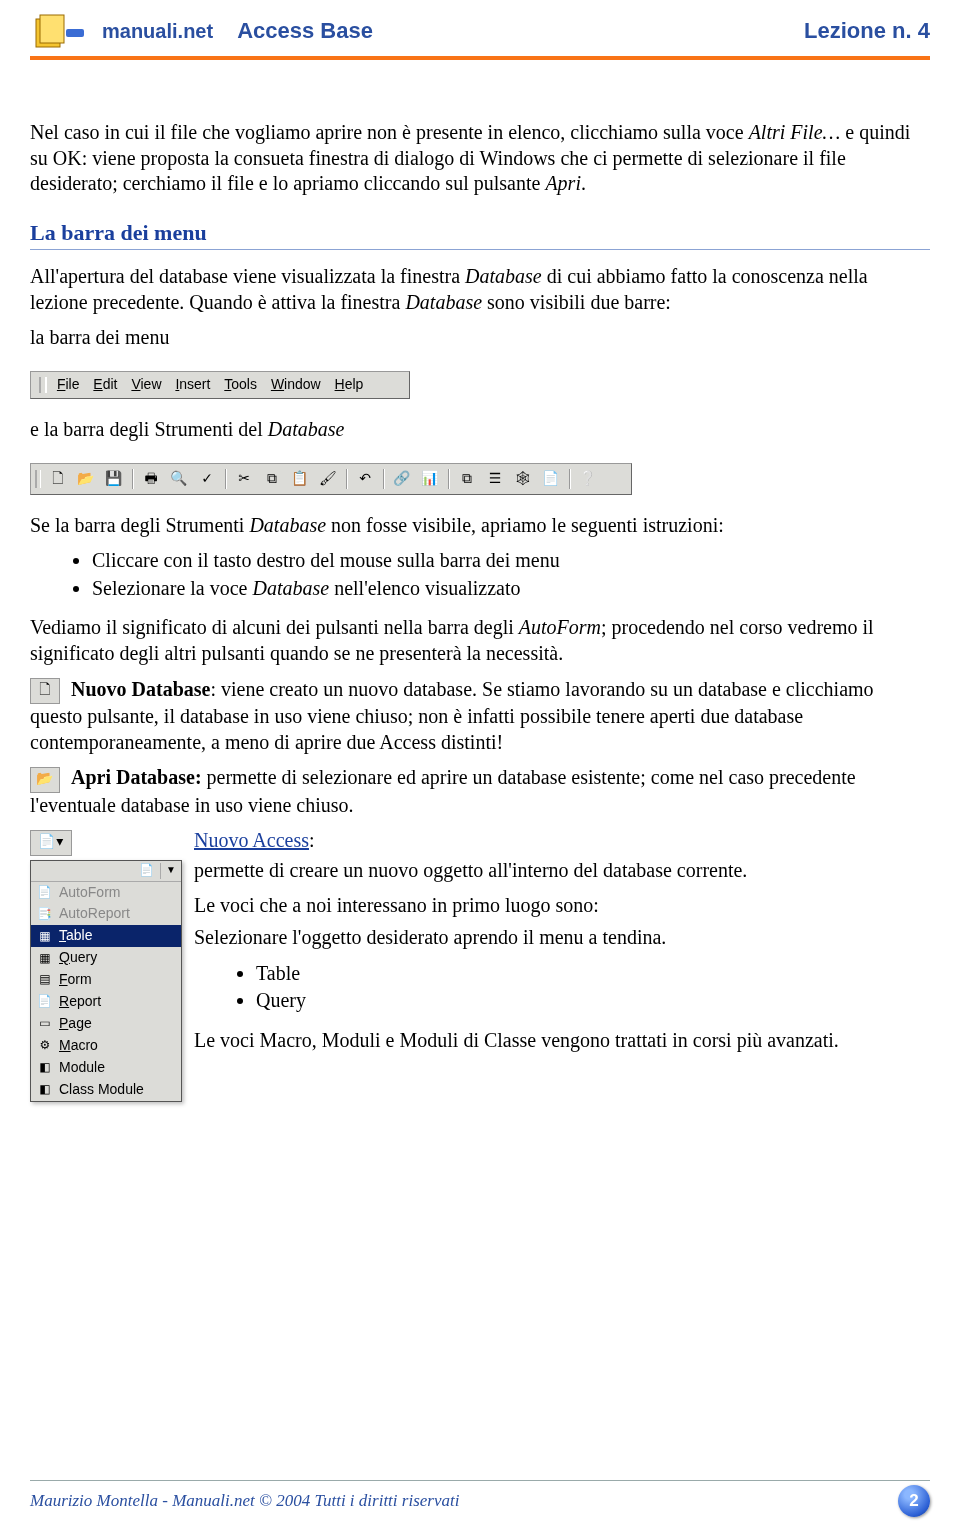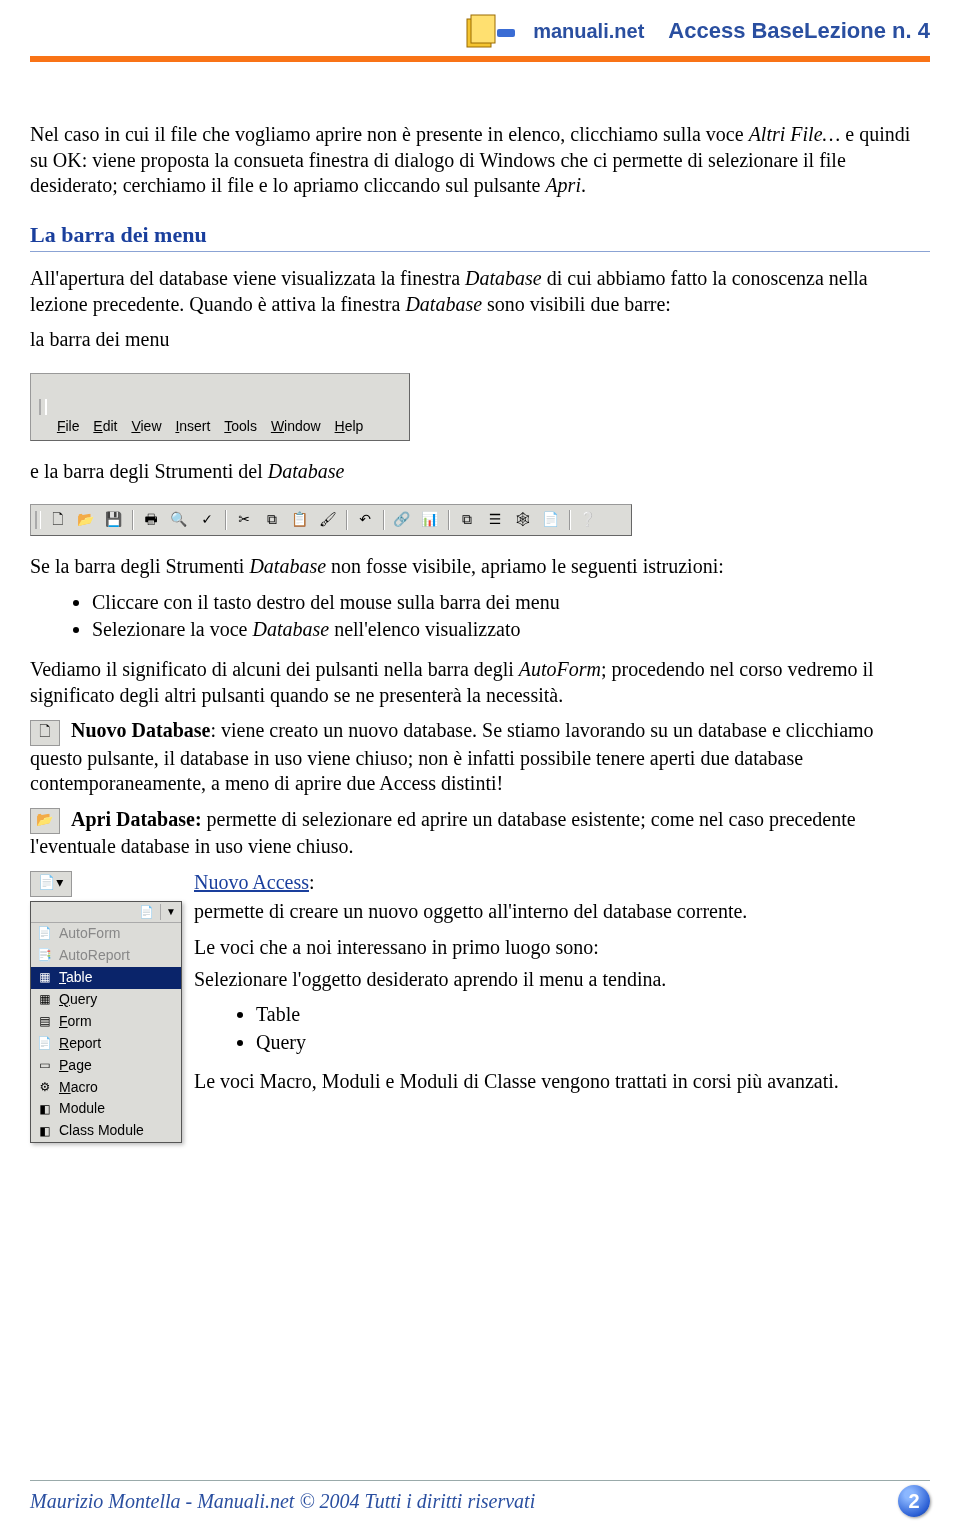--- a/index.html
+++ b/index.html
@@ -12,22 +12,22 @@
   }
   .page {
     padding: 10px 30px 20px 30px;
     box-sizing: border-box;
     min-height: 1529px;
     position: relative;
   }
   .header-row {
     display: flex;
     align-items: center;
-    justify-content: flex-end;
-    border-bottom: 6px solid #f97316;
+    justify-content: space-between;
+    border-bottom: 4px solid #f97316;
     padding-bottom: 4px;
   }
   .header-left {
     display: flex;
     align-items: center;
     gap: 12px;
   }
   .logo {
     width: 60px;
     height: 42px;
@@ -87,21 +87,20 @@
     width: 4px; height: 16px;
     border-left: 2px solid #aaa;
     border-right: 2px solid #fff;
     margin-right: 6px;
     vertical-align: middle;
   }
   .menubar-img .mitem {
     display: inline-block;
     margin-right: 10px;
     vertical-align: middle;
-    margin-top: 40px;
   }
   .menubar-img .mitem .u { text-decoration: underline; }
   .toolbar-img {
     display: inline-flex;
     align-items: center;
     background: #dcdcd8;
     border: 1px solid #999;
     border-right-color: #666;
     border-bottom-color: #666;
     padding: 3px 4px;
@@ -206,21 +205,21 @@
     position: absolute;
     bottom: 12px;
     left: 30px;
     right: 30px;
     border-top: 1px solid #9aa;
     padding-top: 4px;
     display: flex;
     justify-content: space-between;
     align-items: center;
     font-style: italic;
-    font-size: 20px;
+    font-size: 17px;
   }
   .footer-left { color: #2a4fa0; }
   .page-badge {
     width: 32px; height: 32px;
     border-radius: 50%;
     background: radial-gradient(circle at 35% 30%, #8bb7ff 15%, #2b5fd4 70%, #0a2a78 100%);
     color: #fff;
     display: flex;
     align-items: center;
     justify-content: center;

